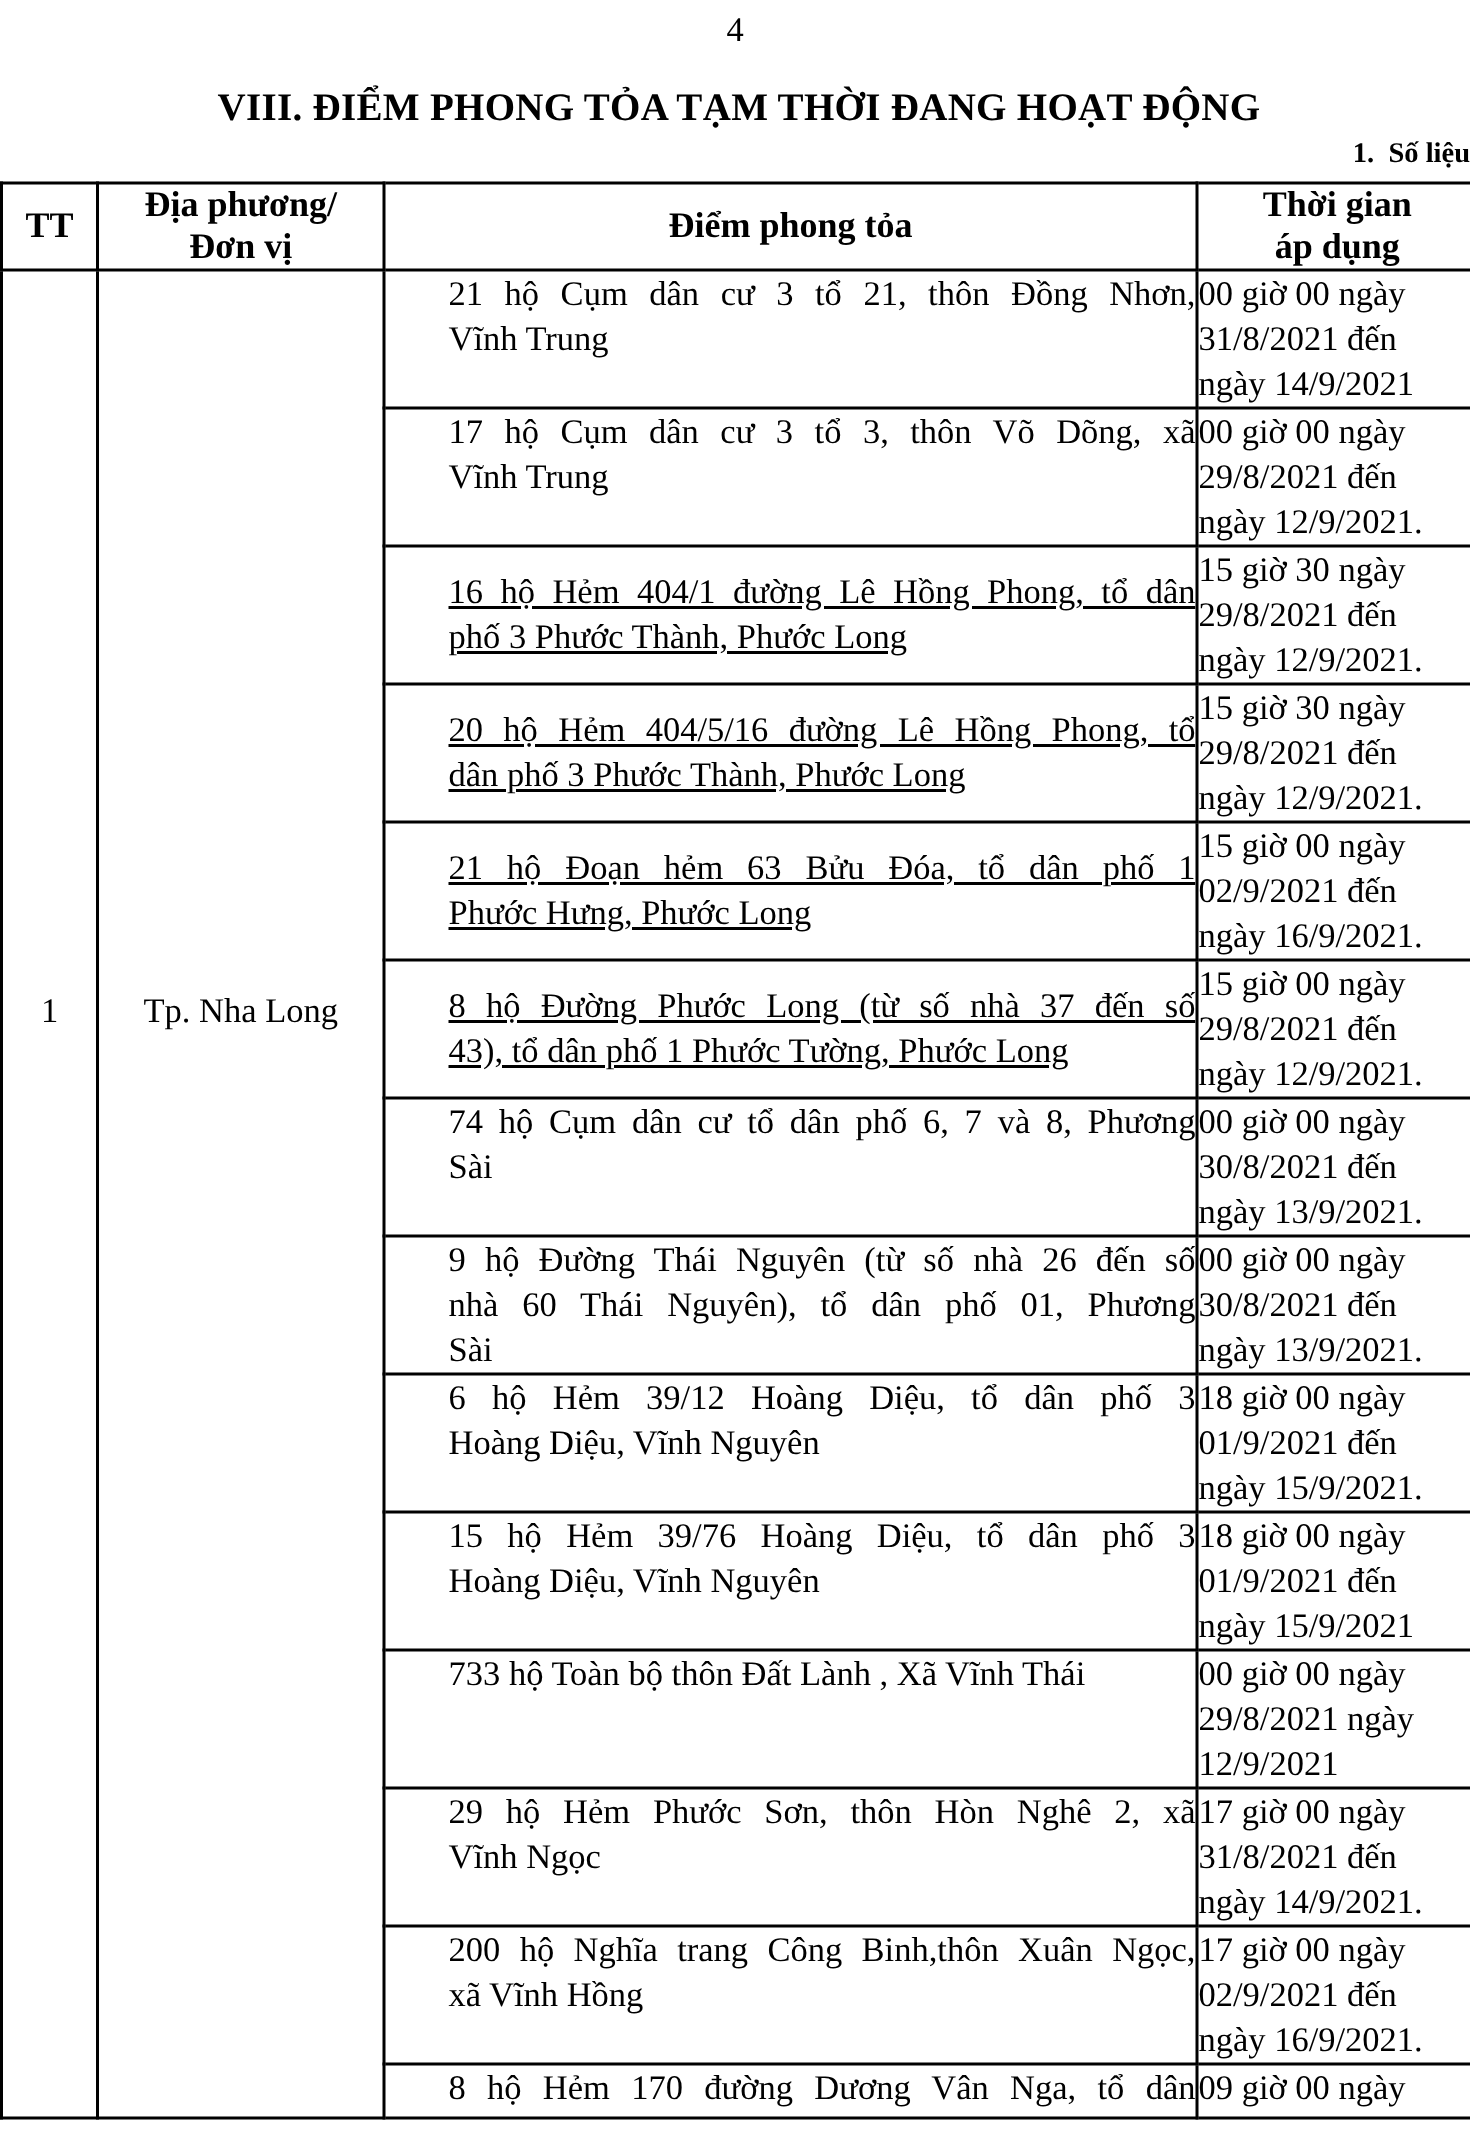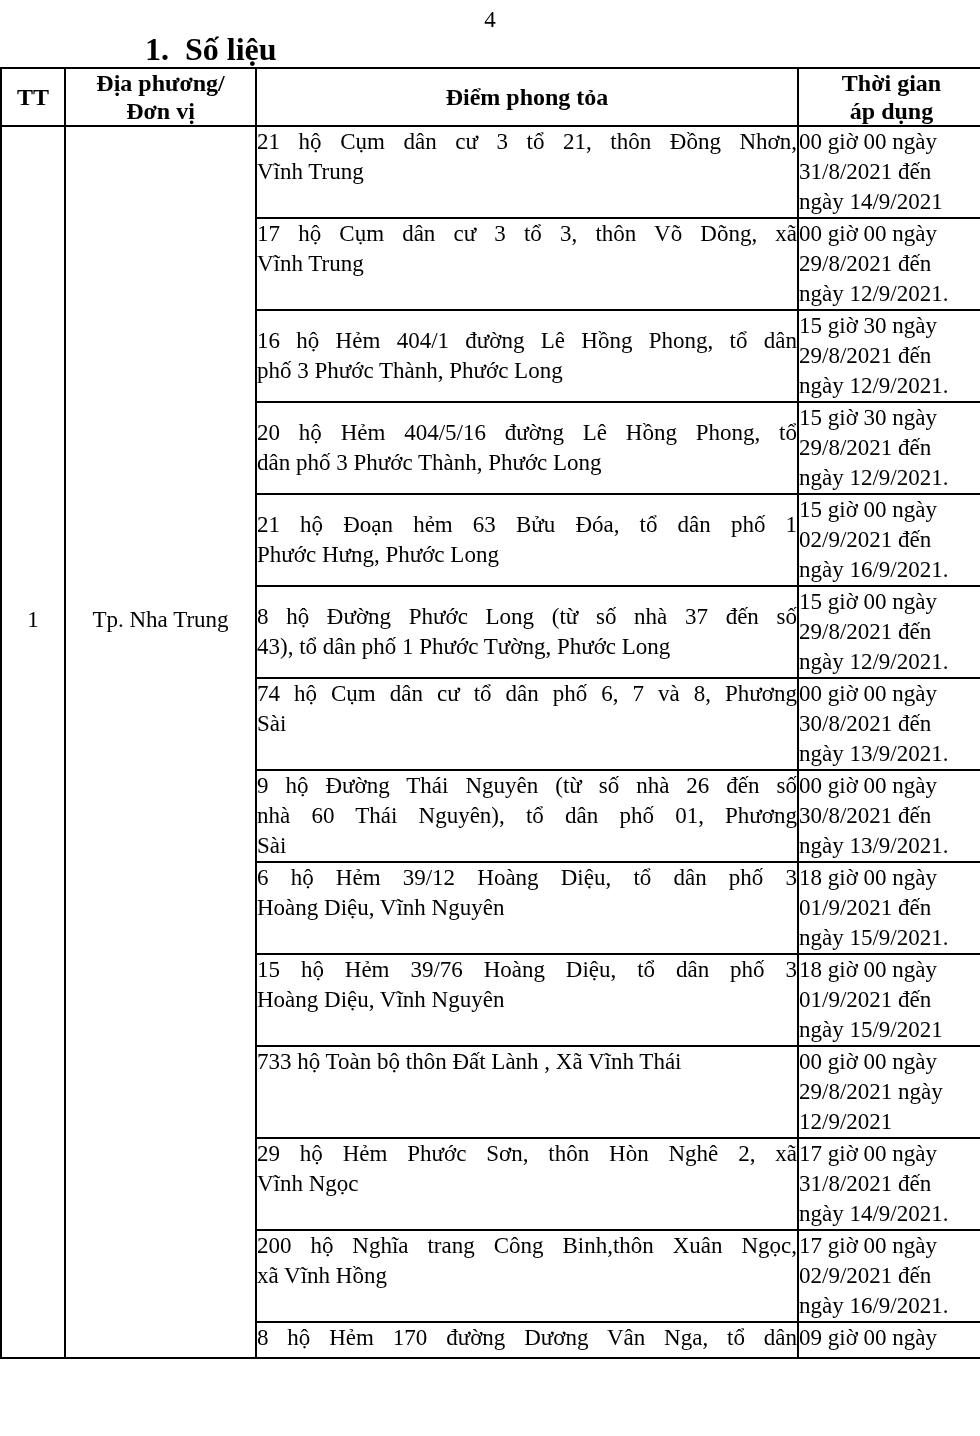--- a/index.html
+++ b/index.html
@@ -21,24 +21,25 @@
   .doc-title {
     margin:24px 0 0 145px;
     font-size:26px;
     font-weight:bold;
     line-height:30px;
     letter-spacing:0.2px;
     white-space:nowrap;
   }
   .section-subtitle {
     margin:2px 0 0 145px;
-    font-size:32px;
+    font-size:19px;
     font-weight:bold;
     line-height:28px;
     white-space:pre;
+    text-align:right;
   }
   table.lockdown {
     margin-top:4px;
     border-collapse:collapse;
     table-layout:fixed;
     width:984px;
   }
   table.lockdown th, table.lockdown td {
     border:2px solid #000;
     padding:0;
@@ -61,38 +62,39 @@
     font-size:23px;
     line-height:30px;
   }
   td.tt-cell .vpush, td.area-cell .vpush { margin-top:478px; }
   td.point-cell {
     font-size:23px;
     line-height:30px;
     vertical-align:top;
     padding:3px 6px 0 8px;
   }
-  td.point-cell.v-center { vertical-align:middle; padding-top:0; }
-  .tline { text-align:justify; text-align-last:justify; }
+  td.point-cell.v-center { vertical-align:middle; padding-top:0;text-decoration:underline; }
+  .tline { text-align:justify; text-align-last:justify;padding-left:42px; }
   .tline.tlast { text-align-last:left; }
   td.time-cell {
     font-size:23px;
     line-height:30px;
     vertical-align:top;
     padding:2px 2px 0 7px;
     white-space:pre-line;
   }
 </style>
 </head>
 <body>
 
 <div class="page">
 
   <div class="page-number">4</div>
 
+  <div class="doc-title">VIII. ĐIỂM PHONG TỎA TẠM THỜI ĐANG HOẠT ĐỘNG</div>
   <div class="section-subtitle">1.  Số liệu</div>
 
   <table class="lockdown">
     <colgroup>
       <col style="width:64px">
       <col style="width:191px">
       <col style="width:542px">
       <col style="width:187px">
     </colgroup>
     <thead>
@@ -104,21 +106,21 @@
         <th>Thời gian
 áp dụng</th>
       </tr>
     </thead>
     <tbody>
       <tr class="data-row">
         <td class="tt-cell" rowspan="14">
           <div class="vpush">1</div>
         </td>
         <td class="area-cell" rowspan="14">
-          <div class="vpush">Tp. Nha Trung</div>
+          <div class="vpush">Tp. Nha Long</div>
         </td>
         <td class="point-cell">
             <div class="tline">21 hộ Cụm dân cư 3 tổ 21, thôn Đồng Nhơn,</div>
             <div class="tline tlast">Vĩnh Trung</div>
           </td>
         <td class="time-cell">00 giờ 00 ngày
 31/8/2021 đến
 ngày 14/9/2021</td>
       </tr>
       <tr class="data-row">

